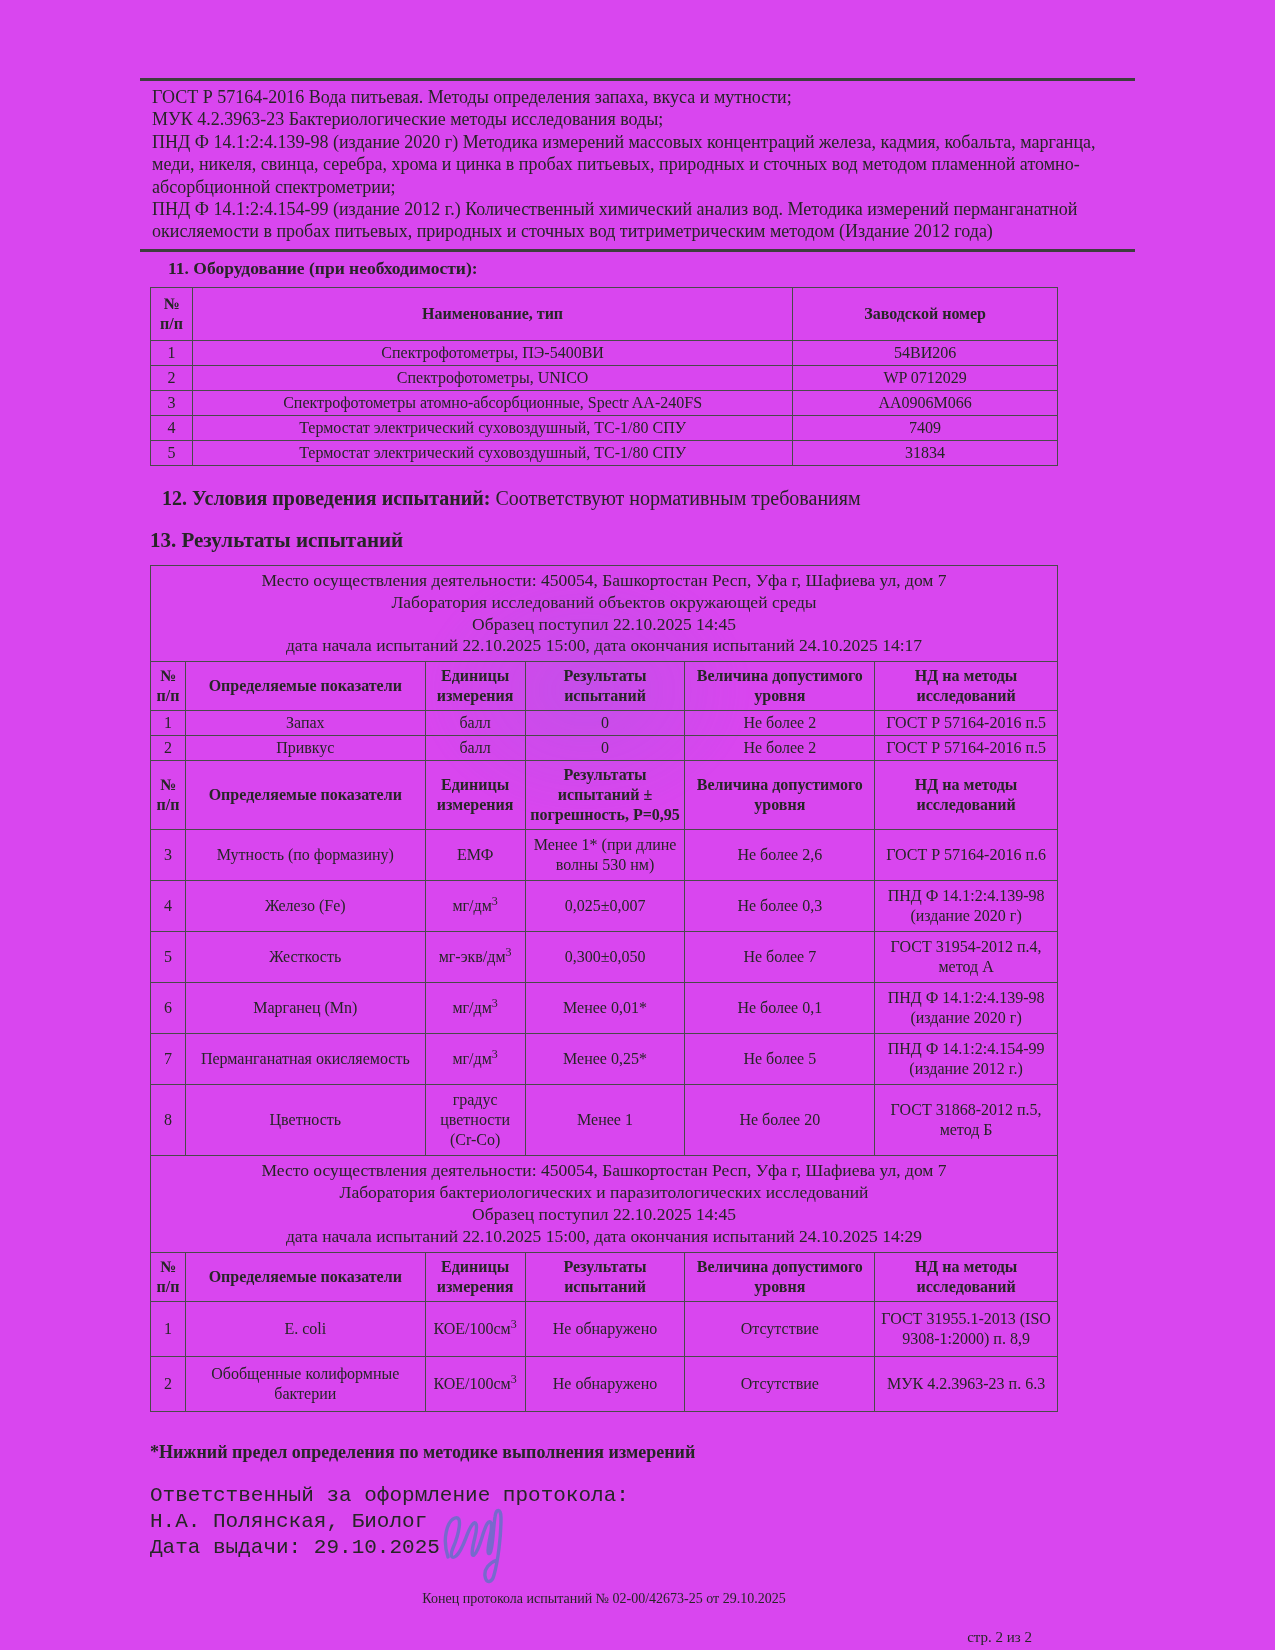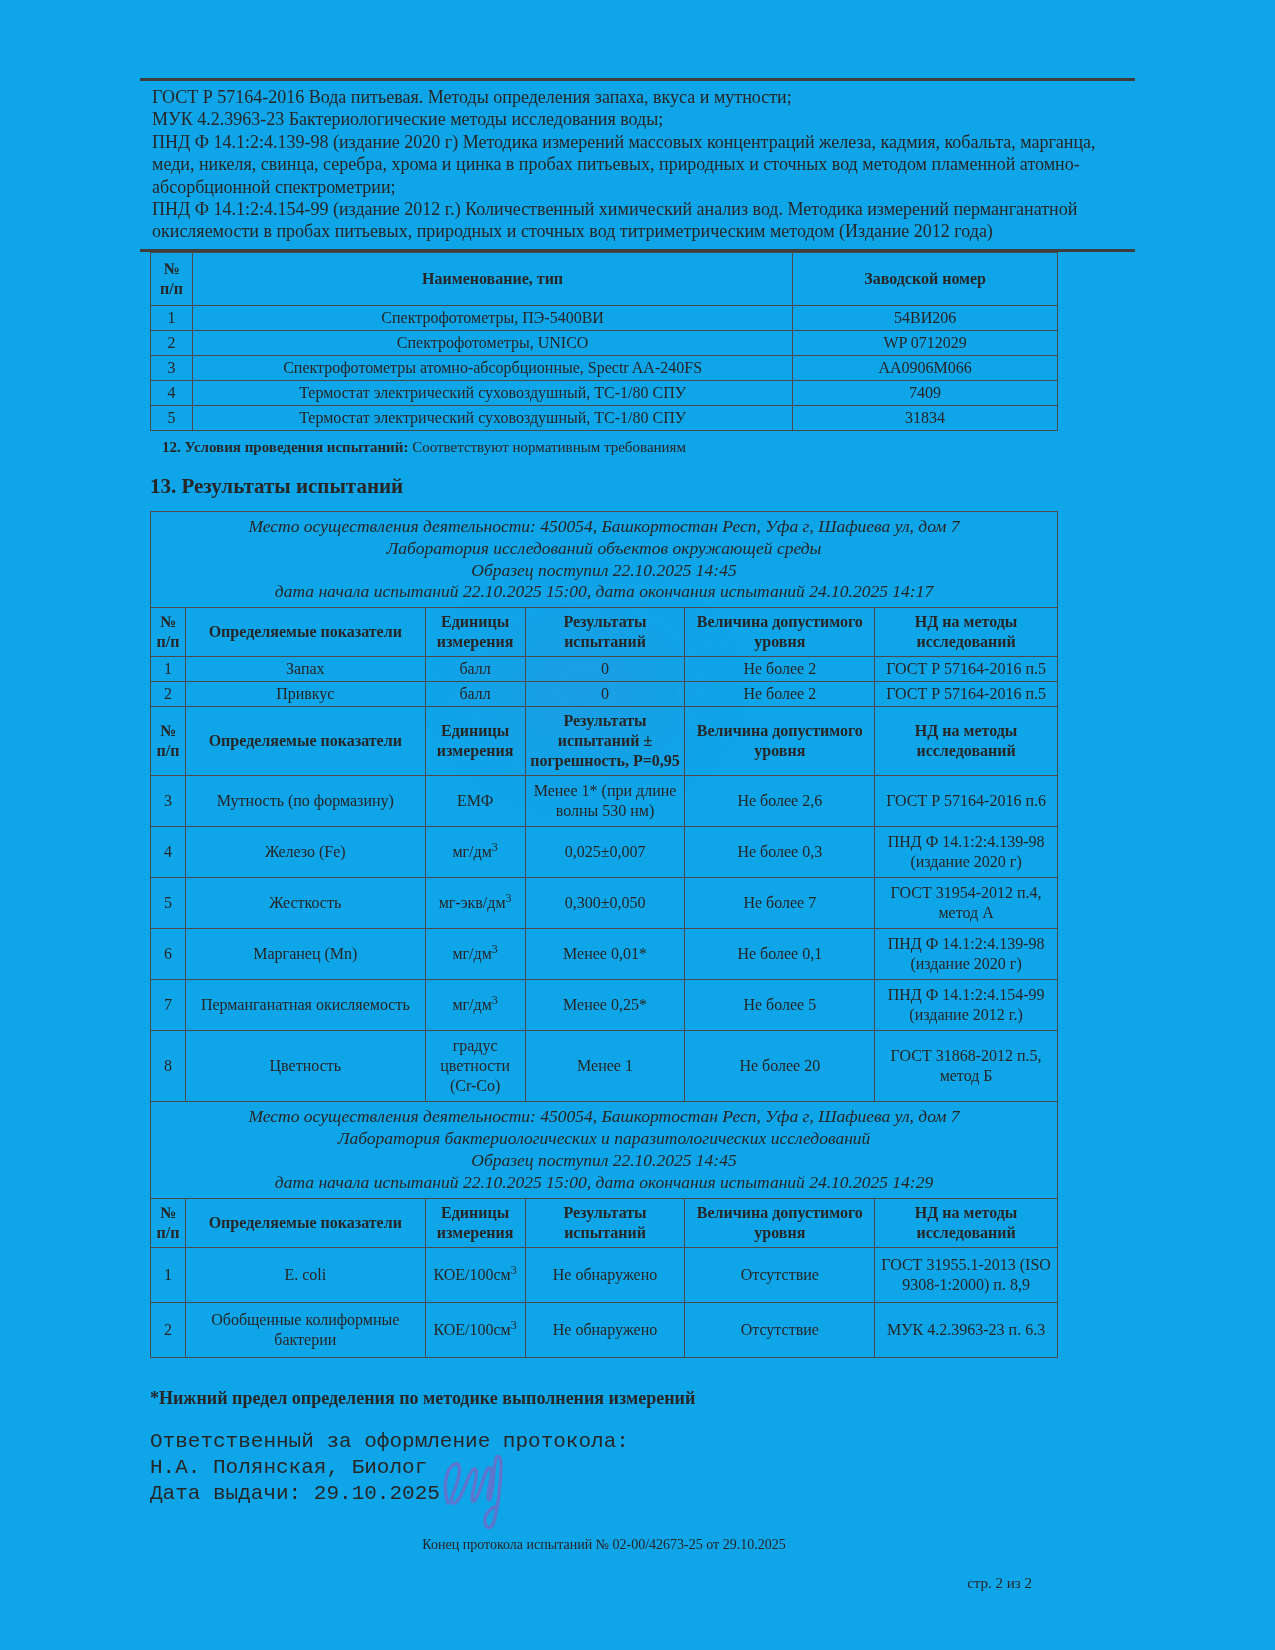--- a/index.html
+++ b/index.html
@@ -1,19 +1,19 @@
 <!DOCTYPE html>
 <html lang="ru"><head>
 <meta charset="utf-8">
 <style>
   * { margin:0; padding:0; box-sizing:border-box; }
   html,body { background:#ffffff; }
   .page {
     position:relative; width:1275px; height:1650px; margin:0 auto;
-    background:#0ea5e9; color:#262626; overflow:hidden;
+    background:#d946ef; color:#262626; overflow:hidden;
     font-family:"Liberation Serif", "DejaVu Serif", serif;
   }
   .body { position:absolute; left:150px; top:78px; width:958px; }
 
   
   .watermark {
     position:absolute; left:420px; top:560px; width:330px; height:260px;
     background:radial-gradient(closest-side, rgba(95,125,205,0.16), rgba(95,125,205,0.0));
     filter:blur(5px); pointer-events:none;
   }
@@ -30,26 +30,26 @@
     border:1.8px solid #4a4a4a; padding:2px 5px;
     text-align:center; vertical-align:middle; line-height:1.25;
   }
   .doc th { font-weight:bold; }
   .pre { white-space:pre-line; }
   .left { text-align:left; padding-left:9px; }
 
   .equip td { height:24px; }
   .equip th { padding:6px 5px; }
 
-  .sec12 { margin:8px 0 0 12px; font-size:15px; }
+  .sec12 { margin:21px 0 0 12px; font-size:20px; }
   .sec12 b { font-weight:bold; }
   .sec13 { width:908px; text-align:left; font-weight:bold; font-size:21px; margin-top:18px; }
 
   .results { margin-top:12px; }
-  .info-cell { padding:4px 6px !important; font-size:17.5px; line-height:22.5px;font-style:italic; }
+  .info-cell { padding:4px 6px !important; font-size:17.5px; line-height:22.5px; }
   .results th { padding:4px 4px; }
   .row-a td { height:24px; }
   .row-b td { padding:5px 5px; }
   .row-c td { padding:7px 5px; }
   .sup { font-size:12px; vertical-align:super; line-height:0; }
 
   .footnote { margin-top:30px; font-size:18px;font-weight:bold; }
   .signoff { position:relative; margin-top:20px; font-size:21px; line-height:26px;font-family:Liberation Mono, monospace; }
   .signature-svg { position:absolute; left:288px; top:16px; }
   .endline { width:908px; text-align:center; margin-top:30px; font-size:14px; }
@@ -63,20 +63,21 @@
 
   <div class="body">
 
     <div class="intro">
       <div>ГОСТ Р 57164-2016 Вода питьевая. Методы определения запаха, вкуса и мутности;</div>
       <div>МУК 4.2.3963-23 Бактериологические методы исследования воды;</div>
       <div>ПНД Ф 14.1:2:4.139-98 (издание 2020 г) Методика измерений массовых концентраций железа, кадмия, кобальта, марганца, меди, никеля, свинца, серебра, хрома и цинка в пробах питьевых, природных и сточных вод методом пламенной атомно-абсорбционной спектрометрии;</div>
       <div>ПНД Ф 14.1:2:4.154-99 (издание 2012 г.) Количественный химический анализ вод. Методика измерений перманганатной окисляемости в пробах питьевых, природных и сточных вод титриметрическим методом (Издание 2012 года)</div>
     </div>
 
+    <div class="sec-heading">11. Оборудование (при необходимости):</div>
 
     <table class="doc equip">
       <colgroup>
           <col style="width:42px">
           <col style="width:601px">
           <col style="width:265px">
         </colgroup>
       <tbody>
           <tr>
         <th class="pre">№

